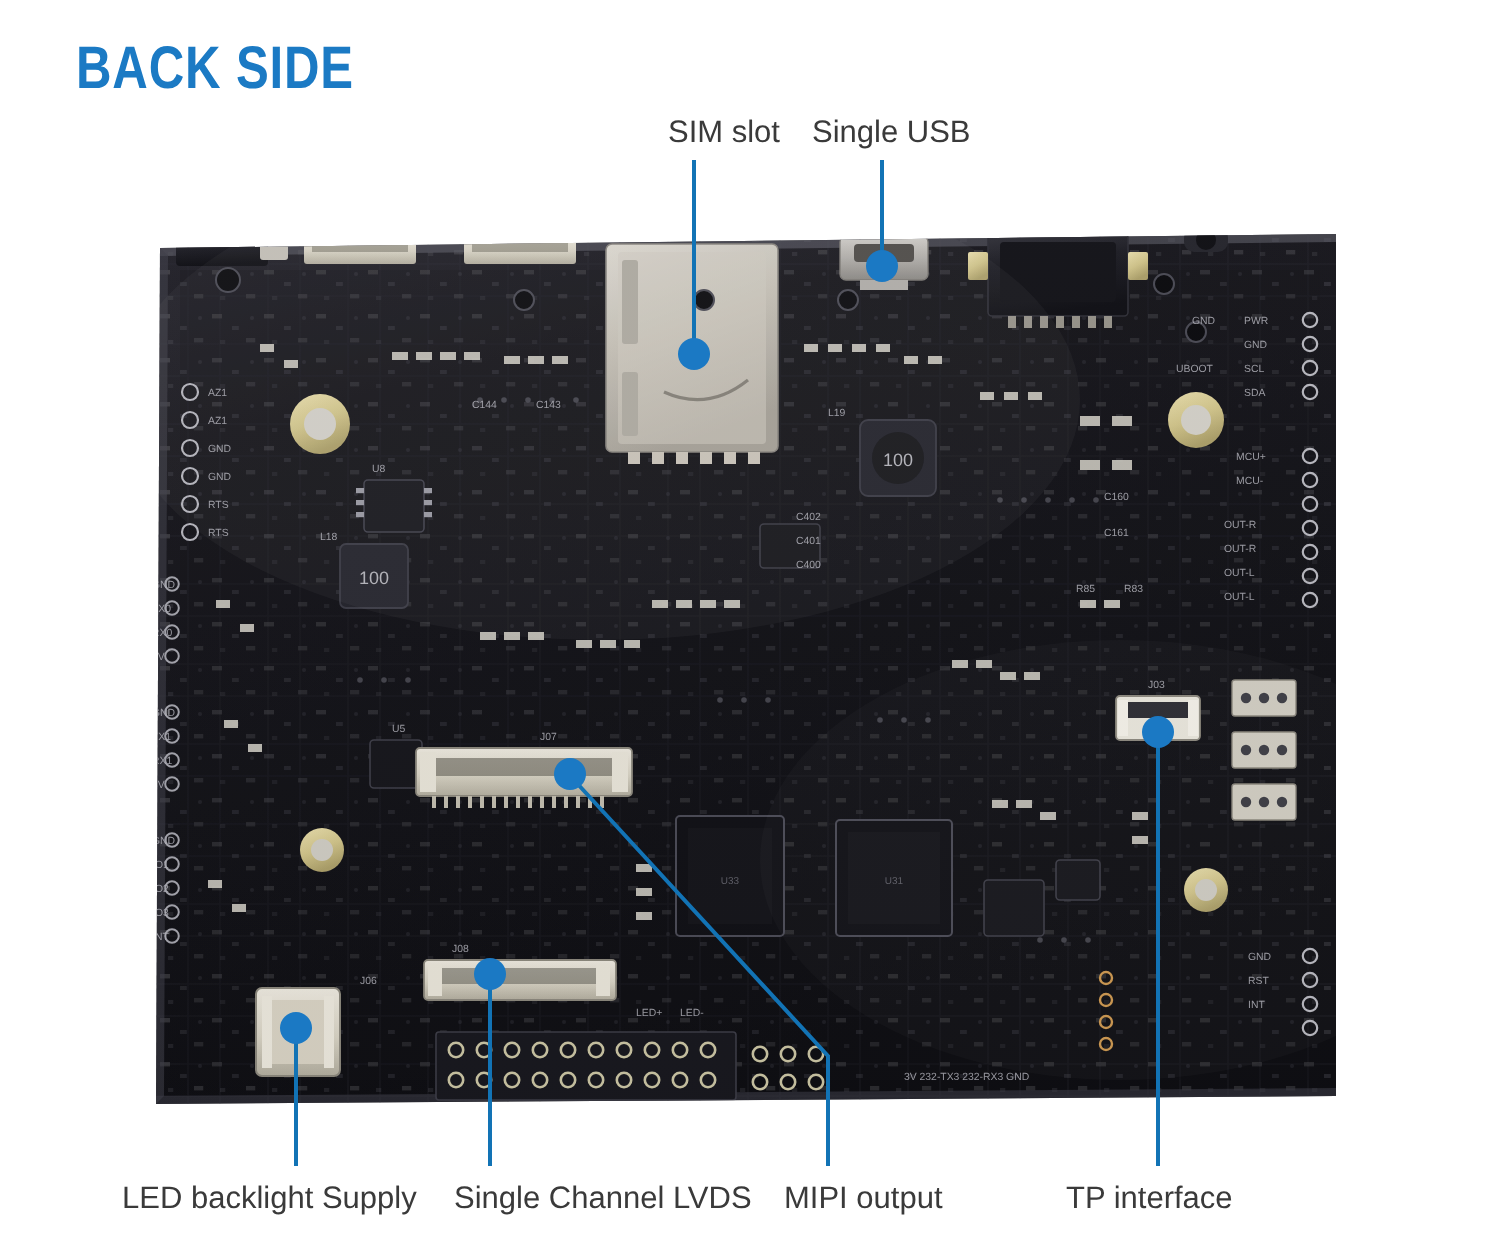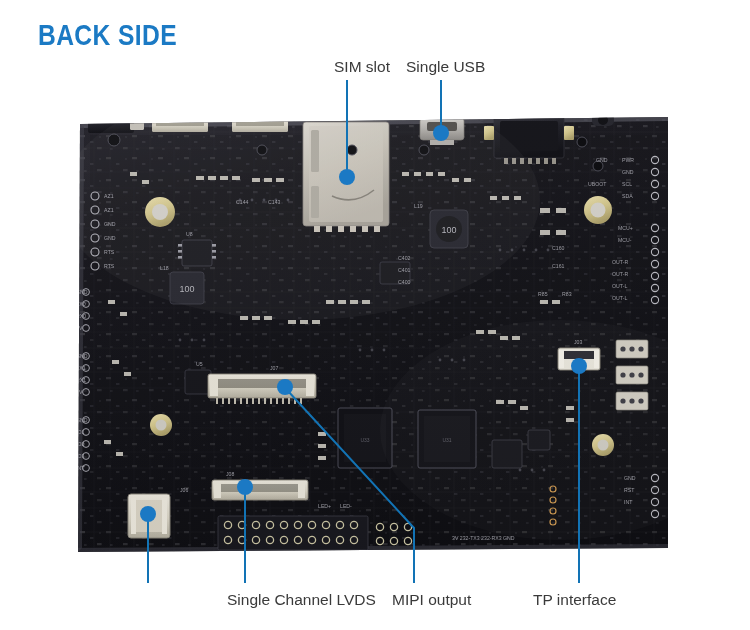--- a/index.html
+++ b/index.html
@@ -569,20 +569,21 @@
       <circle cx="579" cy="366" r="8" fill="#1b79c4"></circle>
     </g>
   </svg>
 
   <div id="title">BACK SIDE</div>
 
   <div class="callout-label" style="left:310px; top:58px;margin-left:24px;">SIM slot</div>
 
   <div class="callout-label" style="left:406px; top:58px;">Single USB</div>
 
+  <div class="callout-label" style="left:61px; top:591px;">LED backlight Supply</div>
 
   <div class="callout-label" style="left:227px; top:591px;">Single Channel LVDS</div>
 
   <div class="callout-label" style="left:392px; top:591px;">MIPI output</div>
 
   <div class="callout-label" style="left:533px; top:591px;">TP interface</div>
 
 </div>
 
 </body></html>

